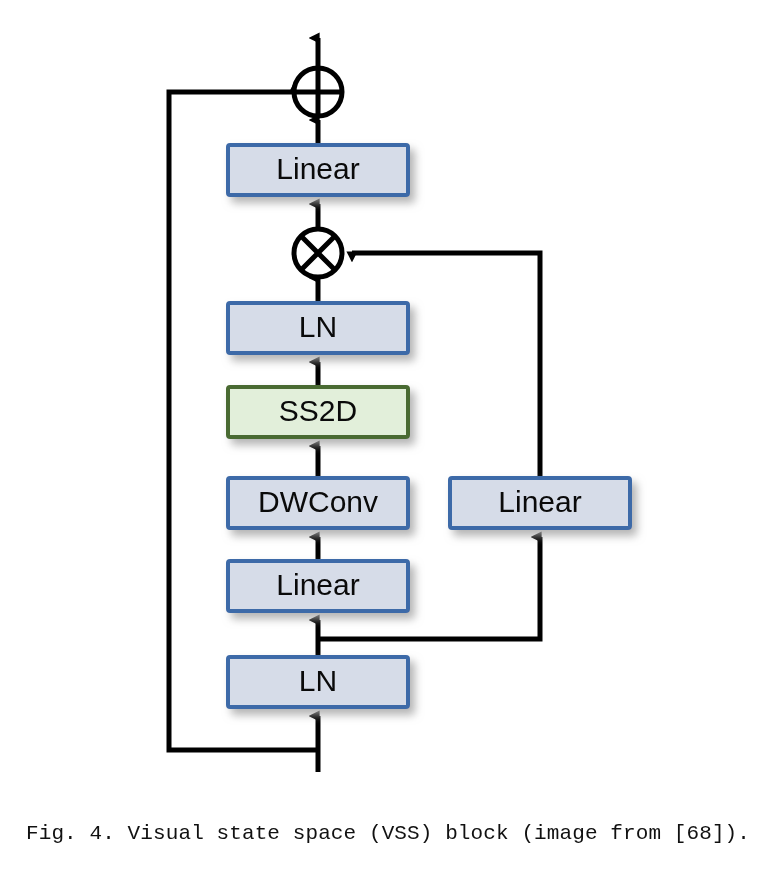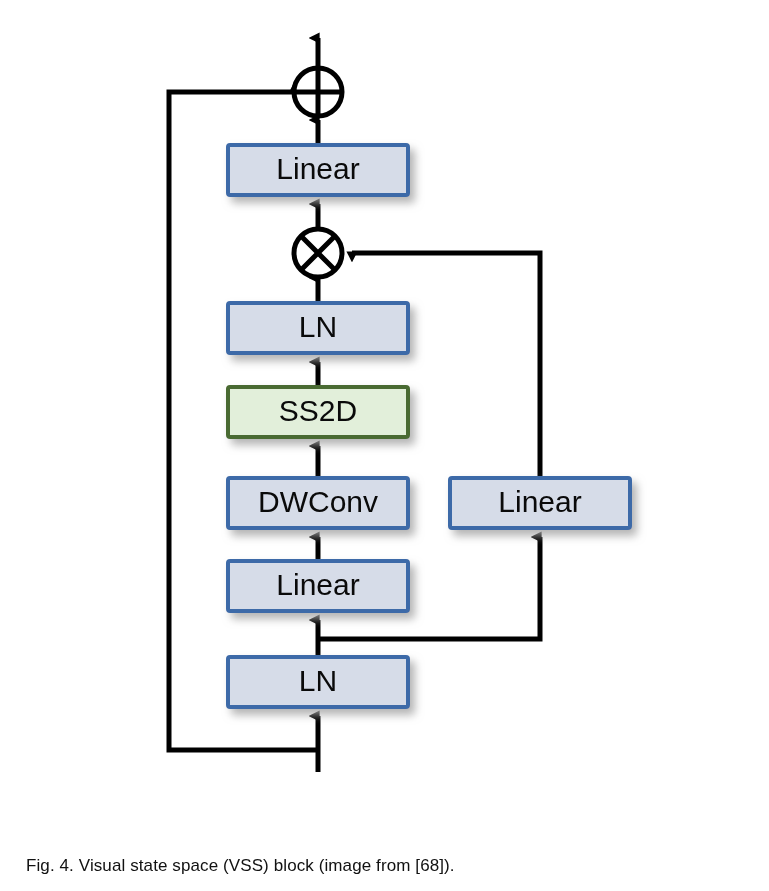--- a/index.html
+++ b/index.html
@@ -31,24 +31,24 @@
   .node-label {
     font-family: "Liberation Sans", sans-serif;
     font-size: 30px;
     fill: #0a0a0a;
     text-anchor: middle;
     dominant-baseline: middle;
   }
   #caption {
     position: absolute;
     left: 26px;
-    top: 856px;
+    top: 822px;
     width: 720px;
-    font-family: Liberation Sans, sans-serif;
-    font-size: 17px;
+    font-family: Liberation Mono, monospace;
+    font-size: 21px;
     color: #111111;
     letter-spacing: 0.1px;
     white-space: nowrap;
   }
 </style>
 </head>
 <body>
 
 <div id="figure-root">
 

